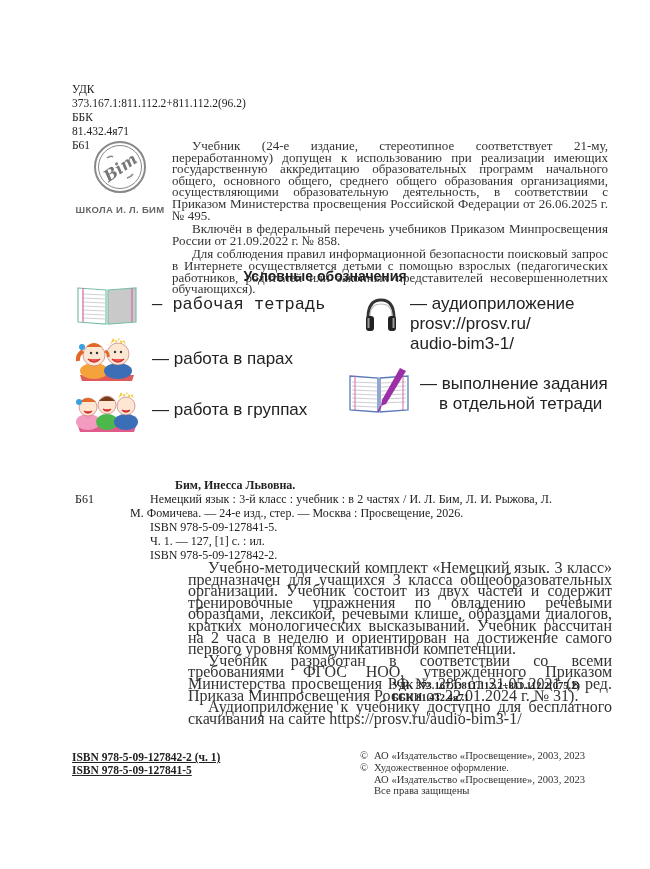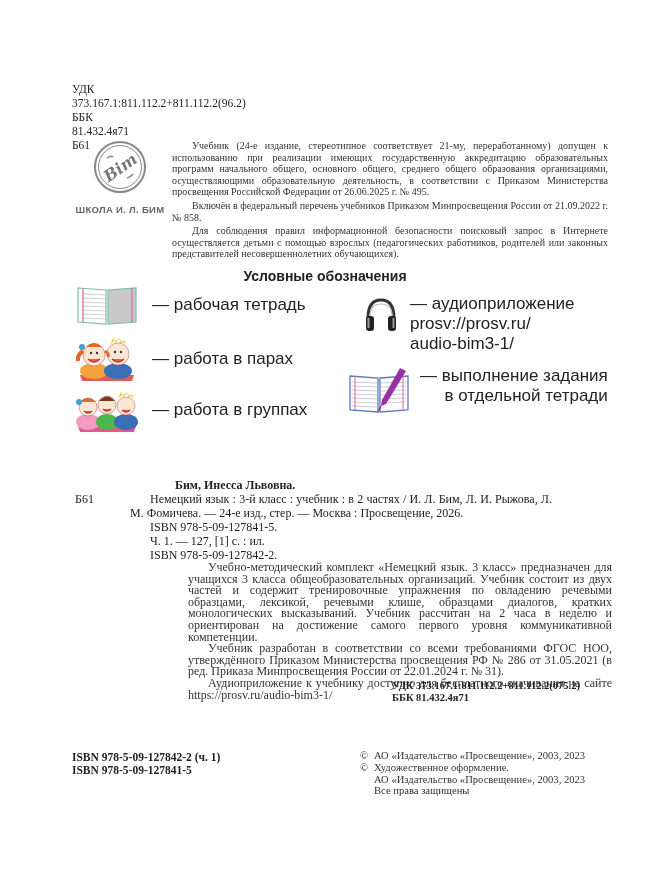--- a/index.html
+++ b/index.html
@@ -7,42 +7,42 @@
   .abs { position: absolute; }
 
   .codes { left: 72px; top: 82px; font-size: 11.5px; line-height: 14px; font-family: "Liberation Serif", serif; color:#222; }
   .codes .row { display: flex; flex-direction: column; }
   .codes .lbl { width: 30px; }
 
   .logo { left: 70px; top: 140px; width: 100px; text-align: center; }
   .logo-circle { width: 54px; height: 54px; margin: 0 auto; }
   .logo-caption { font-family: "Liberation Sans", sans-serif; font-size: 9.5px; color:#666; letter-spacing: 0.3px; margin-top: 6px; font-weight: bold;}
 
-  .notice { left: 172px; top: 140px; width: 436px; font-family: "Liberation Serif", serif; font-size: 10px; line-height: 11.6px; color:#333; text-align: justify; }
+  .notice { left: 172px; top: 140px; width: 436px; font-family: "Liberation Serif", serif; font-size: 13px; line-height: 11.6px; color:#333; text-align: justify; }
   .notice p { margin: 0; text-indent: 20px; }
   .notice p + p { margin-top: 2px; }
 
   .legend-title { left: 0; width: 650px; top: 268px; text-align: center; font-family: "Liberation Sans", sans-serif; font-weight: bold; font-size: 14px; color:#222; }
   .legend-item { display: flex; align-items: center; font-family: "Liberation Sans", sans-serif; font-size: 17px; color:#222; line-height: 20px; }
   .legend-text { margin-left: 8px; }
 
   .biblio { left: 75px; top: 478px; width: 540px; font-family: "Liberation Serif", serif; font-size: 12px; line-height: 14px; color:#222; }
   .biblio .author { margin-left: 100px; font-weight: bold; }
   .biblio .entry { display: flex; }
   .biblio .bcode { width: 55px; }
   .biblio .body { width: 422px; text-align: justify; }
   .biblio .body .indent { text-indent: 20px; }
   .biblio .ind2 { padding-left: 20px; }
 
-  .annot { left: 188px; top: 562px; width: 424px; font-family: "Liberation Serif", serif; font-size: 12px; line-height: 11.6px; color:#333; text-align: justify; }
+  .annot { left: 188px; top: 562px; width: 424px; font-family: "Liberation Serif", serif; font-size: 16px; line-height: 11.6px; color:#333; text-align: justify; }
   .annot p { margin: 0; text-indent: 20px; }
 
   .udk2 { left: 372px; top: 680px; font-family: "Liberation Serif", serif; font-weight: bold; font-size: 10.5px; line-height: 12px; color:#222;margin-left:20px; }
 
-  .isbn-block { left: 72px; top: 751px; font-family: "Liberation Serif", serif; font-weight: bold; font-size: 11.5px; line-height: 13px; color:#222; }
+  .isbn-block { left: 72px; top: 751px; font-family: "Liberation Serif", serif; font-weight: bold; font-size: 11.5px; line-height: 13px; color:#222;text-decoration:underline; }
   .copyright { left: 360px; top: 750px; font-family: "Liberation Serif", serif; font-size: 10.6px; line-height: 11.8px; color:#333; }
   .copyright .row { display: flex; }
   .copyright .sym { width: 14px; }
 </style>
 </head>
 <body>
 
 <div class="abs codes">
   <div class="row">
       <span class="lbl">УДК</span>
@@ -70,21 +70,21 @@
 </div>
 
 <div class="abs notice">
   <p>Учебник (24-е издание, стереотипное соответствует 21-му, переработанному) допущен к использованию при реализации имеющих государственную аккредитацию образовательных программ начального общего, основного общего, среднего общего образования организациями, осуществляющими образовательную деятельность, в соответствии с Приказом Министерства просвещения Российской Федерации от 26.06.2025 г. № 495.</p>
   <p>Включён в федеральный перечень учебников Приказом Минпросвещения России от 21.09.2022 г. № 858.</p>
   <p>Для соблюдения правил информационной безопасности поисковый запрос в Интернете осуществляется детьми с помощью взрослых (педагогических работников, родителей или законных представителей несовершеннолетних обучающихся).</p>
 </div>
 
 <div class="abs legend-title">Условные обозначения</div>
 
-<div class="abs legend-item" style="left:76px; top:284px;">
+<div class="abs legend-item" style="left:76px; top:284px;font-family:Liberation Mono, monospace;">
   <svg width="62" height="42" viewBox="0 0 62 42">
     <path d="M2 4 L30 6 L30 40 L2 38 Z" fill="#fff" stroke="#7cc0a8" stroke-width="1.2"></path>
     <path d="M32 6 L60 4 L60 38 L32 40 Z" fill="#c9c9c9" stroke="#7cc0a8" stroke-width="1.2"></path>
     <g stroke="#bbb" stroke-width="0.7">
       <line x1="6" y1="10" x2="29" y2="11"></line>
         <line x1="6" y1="14" x2="29" y2="15"></line>
       <line x1="6" y1="18" x2="29" y2="19"></line>
         <line x1="6" y1="22" x2="29" y2="23"></line>
       <line x1="6" y1="26" x2="29" y2="27"></line>
         <line x1="6" y1="30" x2="29" y2="31"></line>
@@ -171,21 +171,21 @@
       <line x1="33" y1="25" x2="58" y2="24"></line>
         <line x1="33" y1="29" x2="58" y2="28"></line>
       <line x1="33" y1="33" x2="58" y2="32"></line>
         <line x1="33" y1="37" x2="58" y2="36"></line>
     </g>
     <line x1="7" y1="10" x2="7" y2="44" stroke="#d56aa0" stroke-width="1"></line>
     <line x1="55" y1="10" x2="55" y2="44" stroke="#d56aa0" stroke-width="1"></line>
     <path d="M52 2 L58 5 L38 38 L33 40 L34 34 Z" fill="#9b2fa8"></path>
     <path d="M33 40 L30 46" stroke="#9b2fa8" stroke-width="1.5"></path>
   </svg>
-  <div class="legend-text" style="margin-left:10px; text-align:right;">
+  <div class="legend-text" style="margin-left:10px; margin-top:8px;">
     <div>— выполнение задания</div>
     <div style="padding-left:19px;">в отдельной тетради</div>
   </div>
 </div>
 
 <div class="abs biblio">
   <div class="author">Бим, Инесса Львовна.</div>
   <div class="entry">
     <div class="bcode">Б61</div>
     <div class="body">

